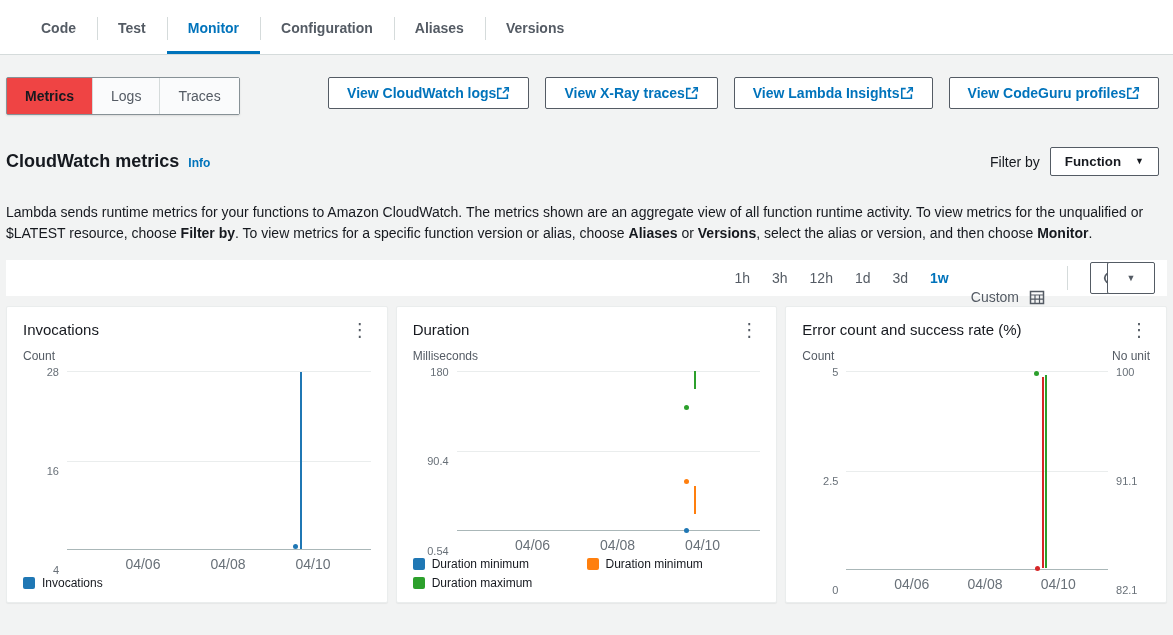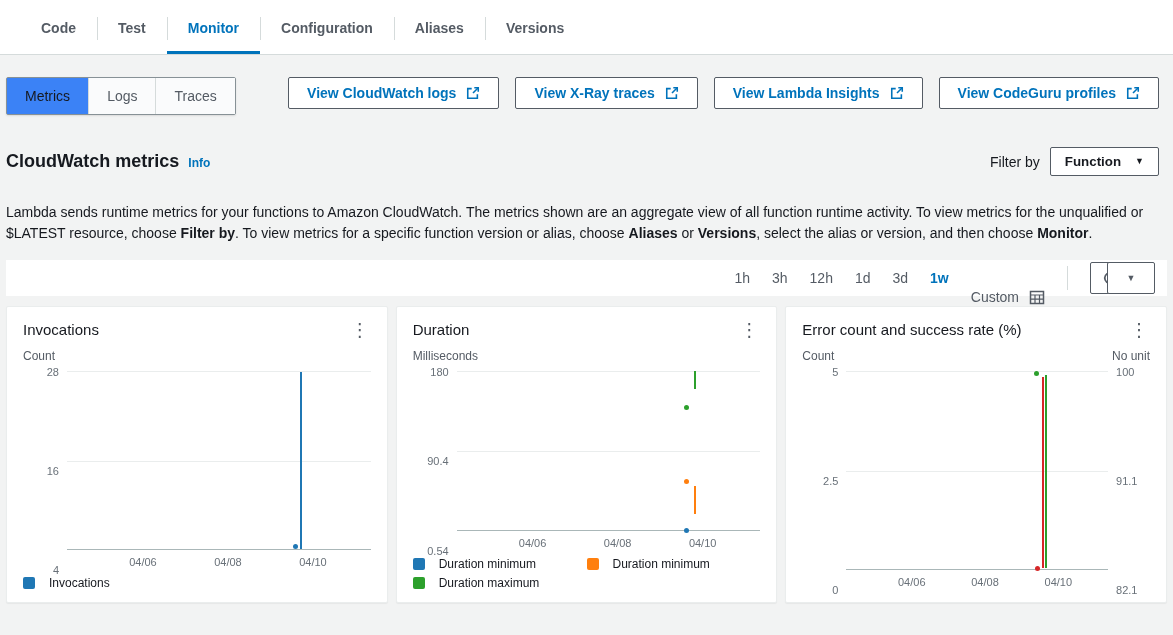--- a/index.html
+++ b/index.html
@@ -14,23 +14,23 @@
              border-bottom: 3px solid transparent; cursor: pointer; }
   .top-tab.active { color: #0073bb; border-bottom-color: #0073bb; }
   .top-tab:not(:first-child)::before { content: ""; position: absolute; left: 0; top: 17px;
              width: 1px; height: 23px; background: #d5dbdb; }
   
   .actions-row { display: flex; justify-content: space-between; align-items: flex-start; padding: 22px 14px 0 6px; }
   .subtabs { display: inline-flex; border: 1px solid #879196; border-radius: 2px; background: #fff;
              box-shadow: 0 1px 2px rgba(0,0,0,.10); }
   .subtab { padding: 10px 18px; color: #545b64; background: #fafbfc; border-right: 1px solid #d5dbdb; cursor: pointer; }
   .subtab:last-child { border-right: none; }
-  .subtab.active { background: #3b82f6; color: #16191f; font-weight: 400; }
+  .subtab.active { background: #ef4444; color: #16191f; font-weight: 700; }
   .btn-group { display: flex; gap: 16px; }
-  .aws-btn { display: flex; align-items: center; gap: 10px; background: #fff; border: 1px solid #545b64;
+  .aws-btn { display: flex; align-items: center; background: #fff; border: 1px solid #545b64;
              border-radius: 2px; padding: 7px 18px; color: #0073bb; font-weight: 700; font-size: 14px; cursor: pointer; }
   .ext-icon svg { display: block; }
   
   .heading-row { display: flex; justify-content: space-between; align-items: center; padding: 32px 14px 0 6px; }
   .h-left { display: flex; align-items: baseline; gap: 9px; }
   .page-title { font-size: 18px; font-weight: 700; }
   .info-link { color: #0073bb; font-size: 12px; font-weight: 700; cursor: pointer; }
   .filter { display: flex; align-items: center; gap: 10px; }
   .dd-btn { display: flex; align-items: center; gap: 14px; border: 1px solid #545b64; background: #fff;
             border-radius: 2px; padding: 6px 14px; font-weight: 700; color: #16191f; cursor: pointer; }
@@ -62,25 +62,25 @@
   .ycol.right { width: 42px; }
   .yticks { flex: 1; position: relative; font-size: 11px; color: #687078; }
   .yticks span { position: absolute; right: 8px; transform: translateY(-50%); white-space: nowrap; }
   .ycol.right .yticks span { right: auto; left: 8px; }
   .yt.t0 { top: 1px; } .yt.t1 { top: 50%; } .yt.t2 { top: 100%; }
   .xspacer { height: 20px; }
   .pcol { flex: 1; display: flex; flex-direction: column; }
   .plot { flex: 1; position: relative; }
   .gl { position: absolute; left: 0; right: 0; height: 1px; background: #eaeded; }
   .gl.t { top: 0; } .gl.m { top: 50%; } .gl.b { bottom: 0; background: #aab7b8; }
-  .x-labels { height: 20px; position: relative; font-size: 11px; color: #687078; }
+  .x-labels { height: 20px; position: relative; font-size: 14px; color: #687078; }
   .x-labels span { position: absolute; top: 6px; transform: translateX(-50%); }
   .legend { margin-top: 6px; display: grid; grid-template-columns: 1fr 1fr; row-gap: 5px; font-size: 12px; }
   .legend.single { grid-template-columns: 1fr; }
-  .li { display: flex; align-items: center; gap: 14px; cursor: pointer; text-align: right; }
+  .li { display: flex; align-items: center; gap: 7px; cursor: pointer; text-align: right; }
   .sq { width: 12px; height: 12px; border-radius: 2px; flex: 0 0 auto; }
 </style>
 </head>
 <body>
 
 <div class="tabbar">
   <div class="top-tab"><span>Code</span></div>
   <div class="top-tab"><span>Test</span></div>
   <div class="top-tab active"><span>Monitor</span></div>
   <div class="top-tab"><span>Configuration</span></div>

